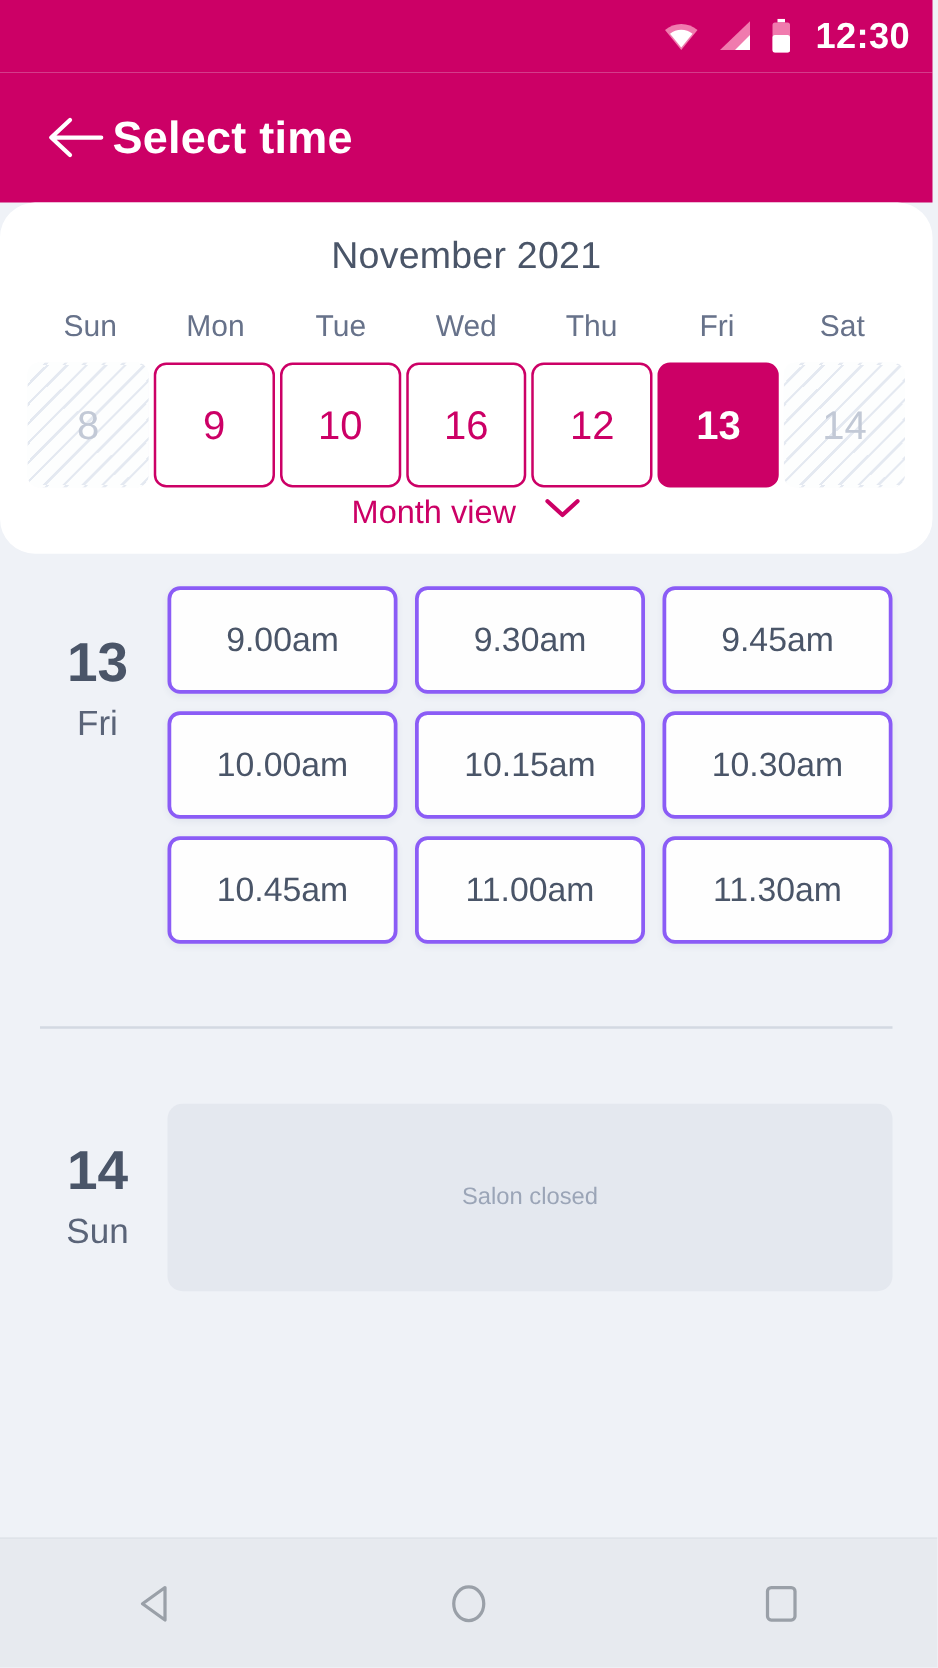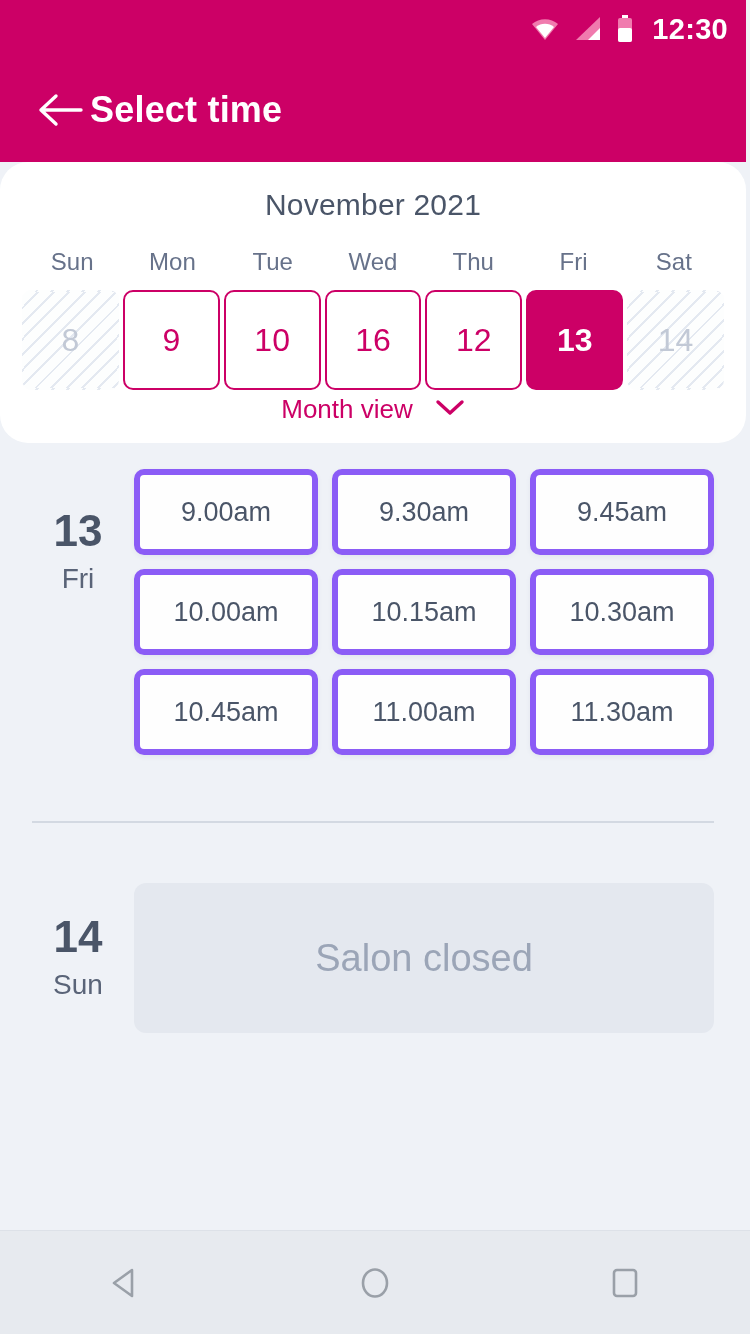--- a/index.html
+++ b/index.html
@@ -74,35 +74,35 @@
   .slots-area { padding-top:26px; }
   .day-block { display:flex; padding:0 22px; }
   .day-label { width:112px; flex:none; padding-top:40px; text-align:center; }
   .day-label .dnum { font-size:44px; font-weight:bold; color:#4A5568; line-height:1; }
   .day-label .ddow { font-size:28px; color:#5A6478; margin-top:10px; }
   .slot-grid {
     flex:1; display:grid; grid-template-columns:repeat(3,1fr);
     gap:14px 14px; padding-right:10px;
   }
   .slot {
-    height:86px; background:#FEFEFE; border:6px solid #8b5cf6; border-radius:10px;
+    height:86px; background:#FEFEFE; border:3px solid #8b5cf6; border-radius:10px;
     display:flex; align-items:center; justify-content:center;
     font-size:27px; color:#4A5568;
     box-shadow:0 2px 5px rgba(70,90,130,.07);
   }
 
   .divider {
     height:2px; background:#D3D9E2; margin:66px 32px 0 32px;
   }
 
   .closed-card {
     flex:1; height:150px; margin-right:10px; margin-top:8px;
     background:#E4E8EF; border-radius:12px;
     display:flex; align-items:center; justify-content:center;
-    font-size:38px; color:#9BA5B7;
+    font-size:19px; color:#9BA5B7;
   }
 
   
   .navbar {
     position:absolute; left:0; bottom:0; width:750px; height:104px;
     background:#E7EAEF;
     display:flex; align-items:center; justify-content:space-around;
     border-top:1px solid #DDE1E8;
   }
   .nav-btn { width:120px; height:104px; display:flex; align-items:center; justify-content:center; }

